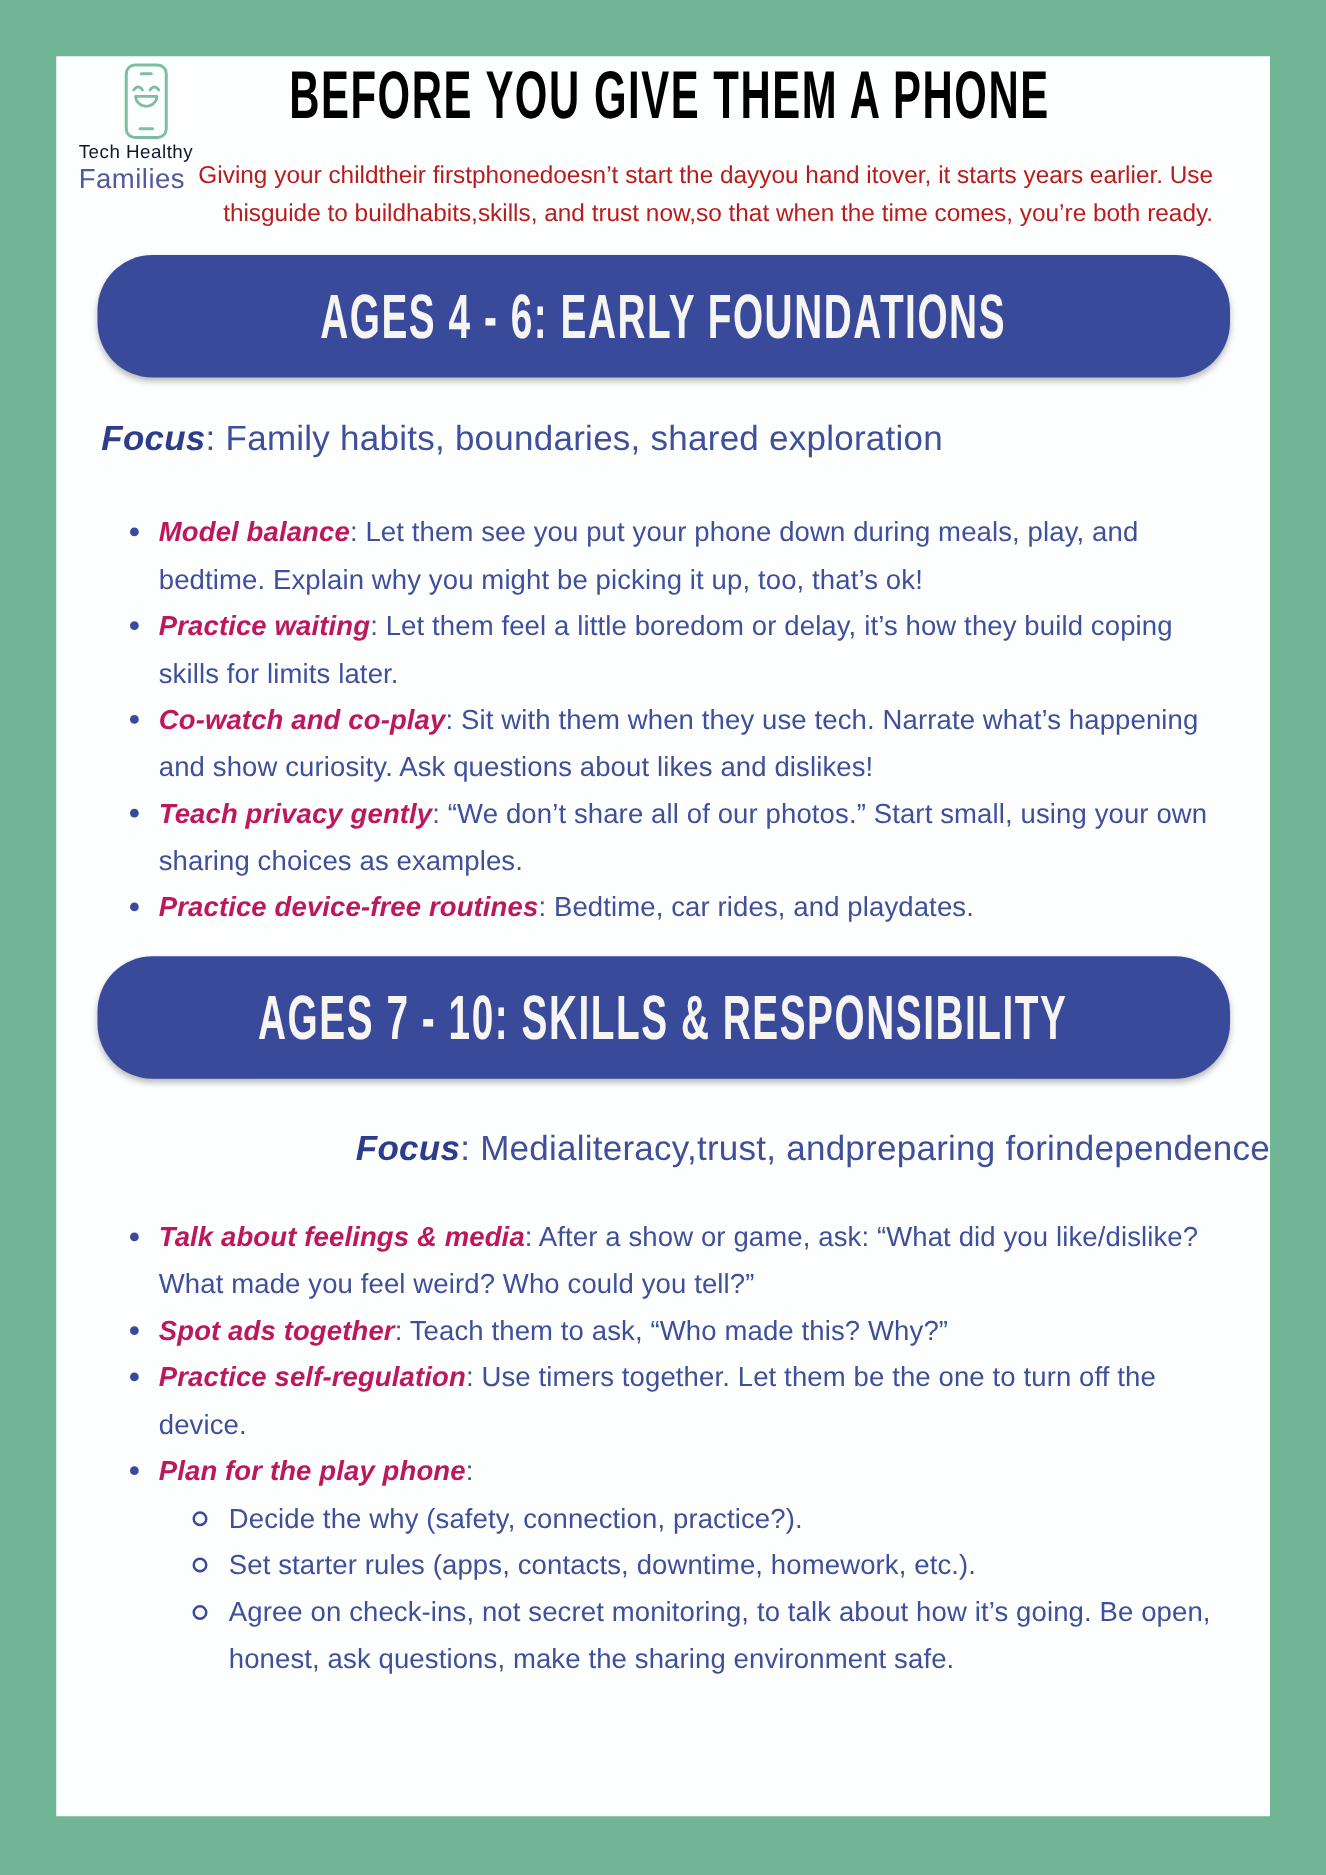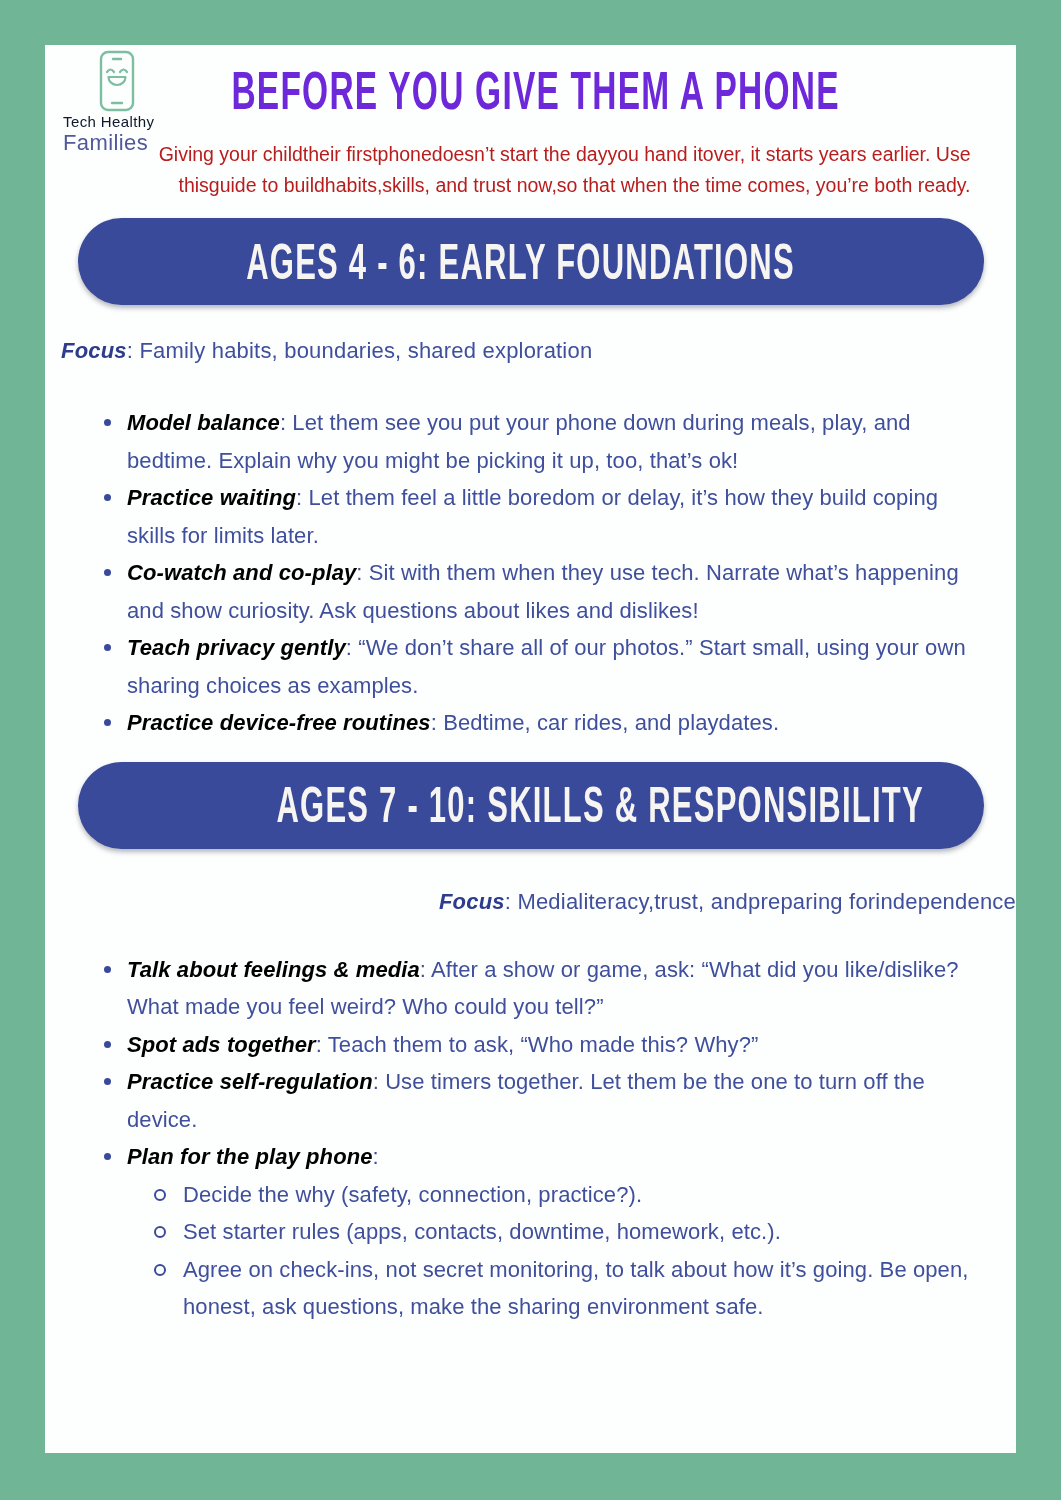--- a/index.html
+++ b/index.html
@@ -14,73 +14,73 @@
     left: 45px; top: 45px;
     width: 971px; height: 1408px;
     background: #FDFEFE;
   }
   
   .logo { position: absolute; left: 18px; top: 5px; width: 140px; }
   .logo-icon { display: block; margin-left: 32px; }
   .brand1 { font-size: 15px; color: #0f172a; letter-spacing: 0.4px; margin-top: 1px; }
   .brand2 { font-size: 22px; color: #53589B; letter-spacing: 0.4px; }
   
-  .title { text-align: center; padding-top: 14px; color: #6d28d9; font-weight: bold; }
+  .title { text-align: center; color: #000000; font-weight: bold; }
   .condensed {
     display: inline-block;
     transform: scaleX(0.62);
     transform-origin: 50% 50%;
     white-space: nowrap;
     letter-spacing: 2px;
   }
   .title .condensed { font-size: 54px; }
   
   .intro {
     margin: 18px auto 0;
     width: 880px;
     text-align: right;
     font-size: 19.5px;
     line-height: 31px;
     color: #b91c1c;
   }
   
   .banner {
     margin: 17px auto 0;
-    width: 906px; height: 87px;
+    width: 906px; height: 98px;
     background: #3A4A9B;
     border-radius: 44px;
     color: #F7F5F1;
-    display: flex; align-items: center; 
+    display: flex; align-items: center; justify-content: center;
     box-shadow: 0 3px 5px rgba(90,95,105,0.45);
   }
   .banner .condensed { font-size: 50px; font-weight: bold; }
   .banner.second { margin-top: 20px; }
   
-  .focus { margin: 33px 0 0 16px; font-size: 22px; color: #3F4F9C; letter-spacing: 0.2px; }
+  .focus { margin: 33px 0 0 36px; font-size: 28px; color: #3F4F9C; letter-spacing: 0.2px; }
   .focus strong { font-style: italic; color: #2E3C8C; }
   .focus.second { margin-top: 40px; text-align: right; }
   
   ul.bullets {
     margin: 40px 0 0 58px;
     width: 872px;
     list-style: none;
     font-size: 22px;
     line-height: 37.5px;
     color: #3F4F9C;
     letter-spacing: 0.1px;
   }
   ul.bullets.second { margin-top: 36px; }
   ul.bullets > li { position: relative; padding-left: 24px; }
   ul.bullets > li::before {
     content: "";
     position: absolute; left: 1px; top: 15px;
     width: 7px; height: 7px; border-radius: 50%;
     background: #3A4A9B;
   }
-  .lead { font-weight: bold; font-style: italic; color: #000000; }
+  .lead { font-weight: bold; font-style: italic; color: #be185d; }
   ul.subs { list-style: none; margin-left: 24px; }
   ul.subs > li { position: relative; padding-left: 32px; }
   ul.subs > li::before {
     content: "";
     position: absolute; left: 3px; top: 13px;
     width: 8px; height: 8px; border-radius: 50%;
     background: transparent;
     border: 2px solid #3A4A9B;
   }
 </style>

